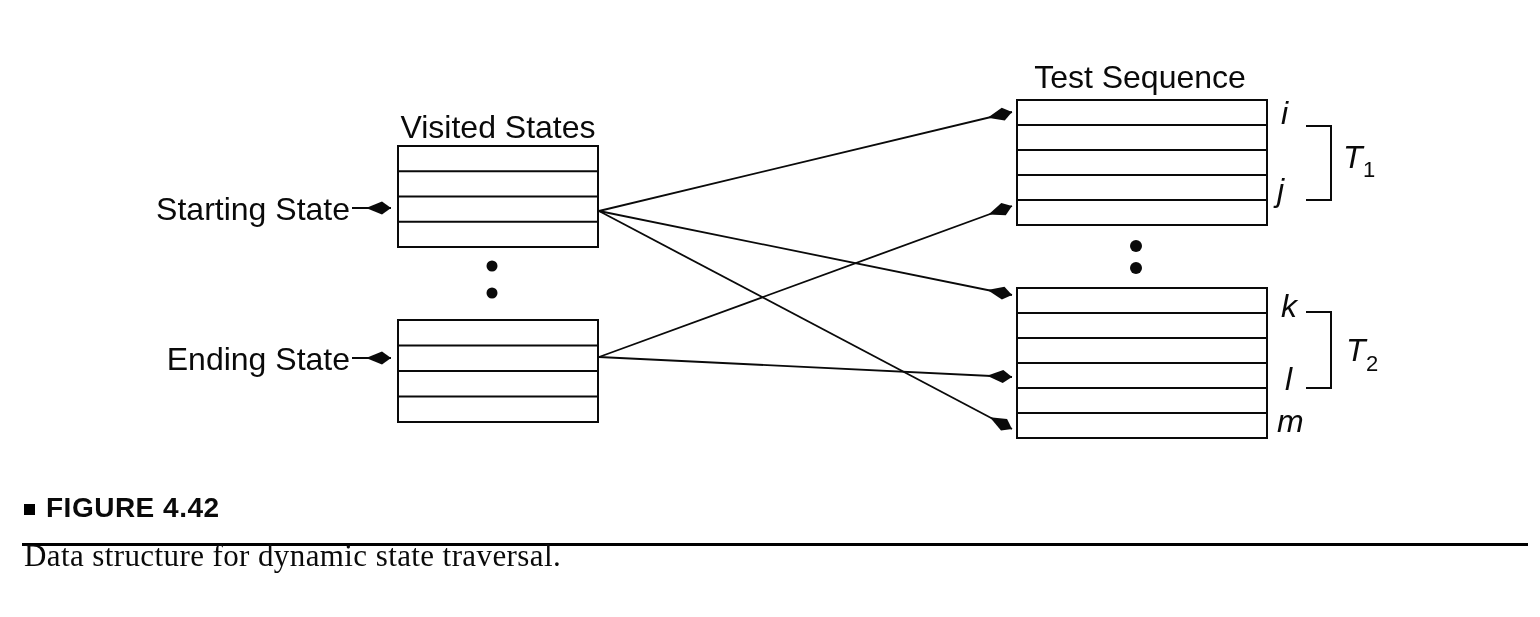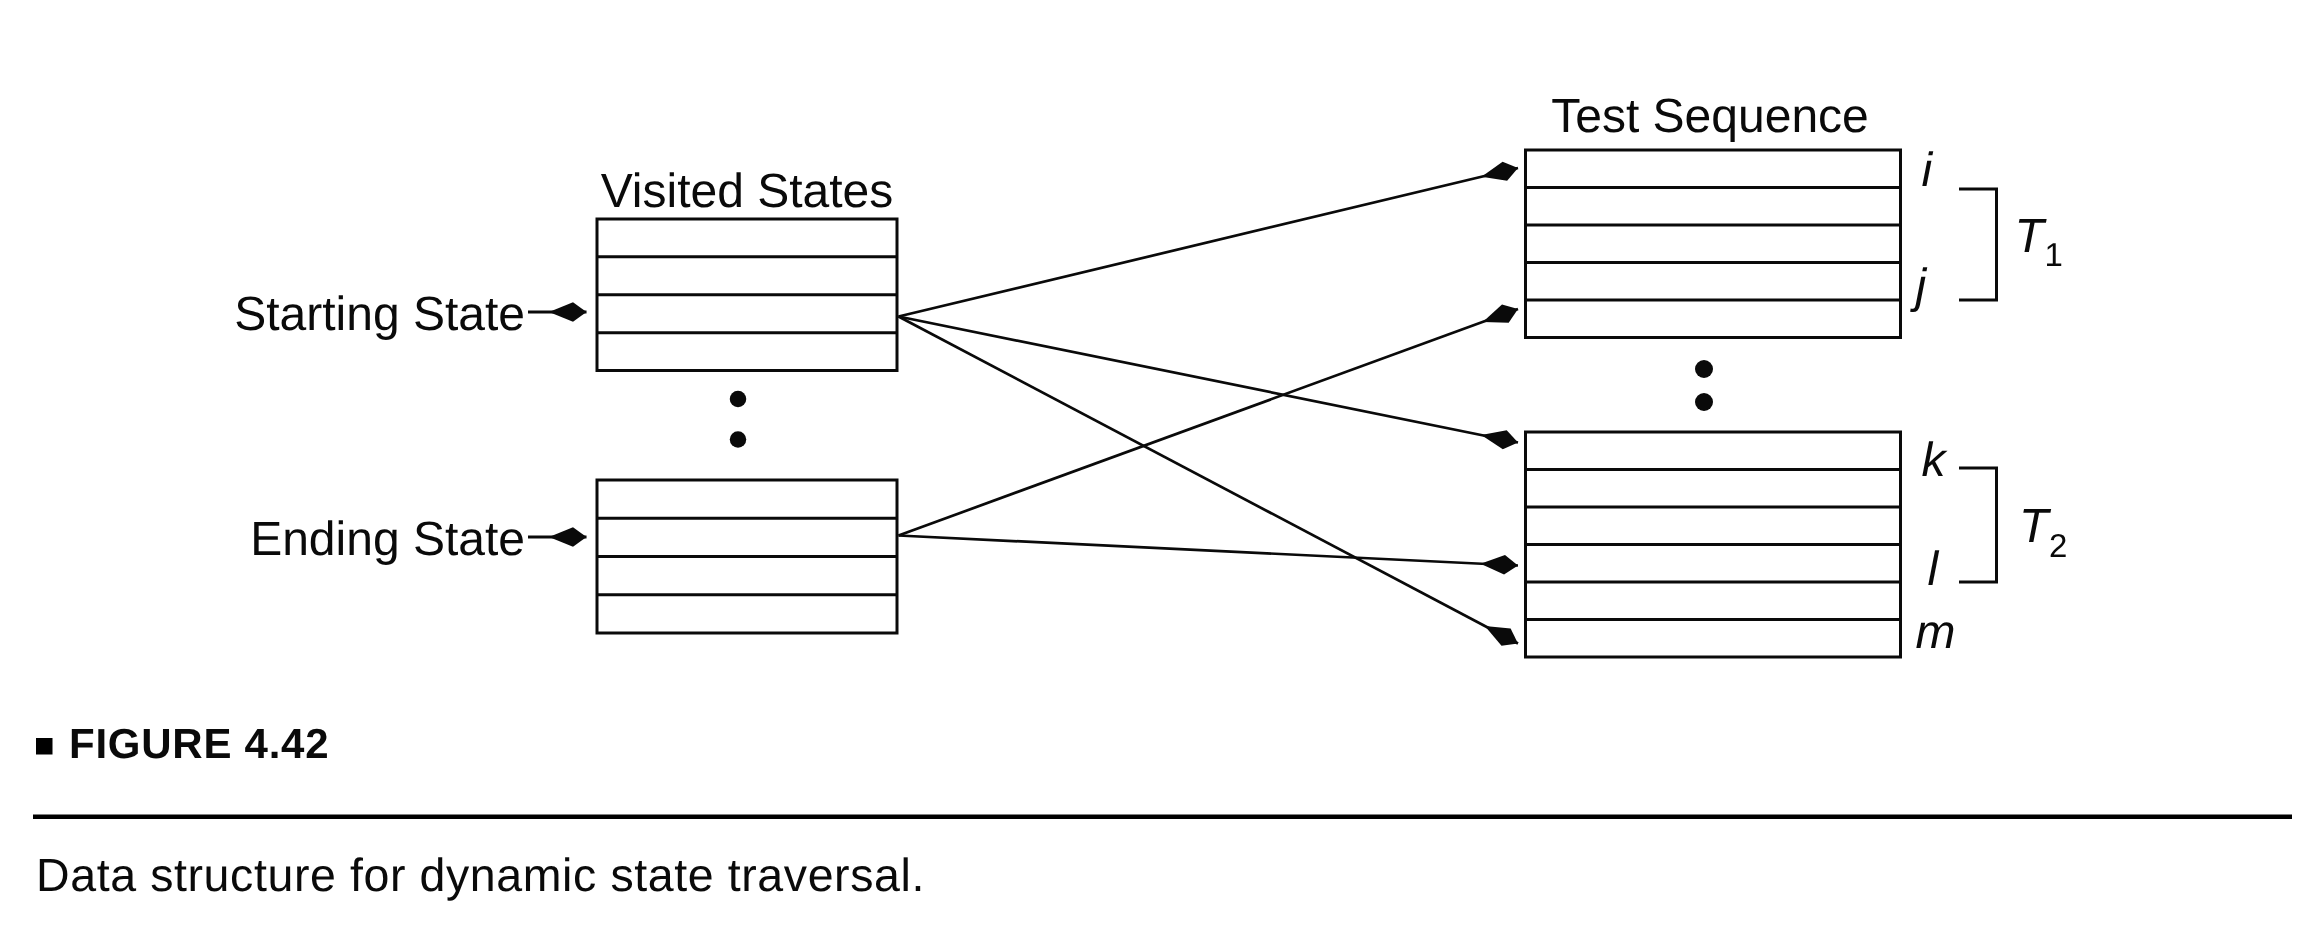--- a/index.html
+++ b/index.html
@@ -20,21 +20,21 @@
     position: absolute;
     left: 0;
     top: 0;
   }
   svg text {
     fill: #0a0a0a;
   }
   .fig-label-row {
     position: absolute;
     left: 24px;
-    top: 482px;
+    top: 494px;
     display: flex;
     align-items: center;
   }
   .fig-bullet {
     width: 11px;
     height: 11px;
     background: #000000;
     margin-right: 11px;
     margin-top: 3px;
   }
@@ -49,25 +49,26 @@
     position: absolute;
     left: 22px;
     top: 543px;
     width: 1506px;
     height: 3px;
     background: #000000;
   }
   .caption-text {
     position: absolute;
     left: 24px;
-    top: 568px;
+    top: 540px;
     font-size: 31px;
     letter-spacing: 0.4px;
     line-height: 1;
     white-space: nowrap;
+    font-family: Liberation Serif, serif;
   }
 </style>
 </head>
 <body>
 
 <div class="page">
 
   <svg class="diagram-svg" width="1540" height="470" viewBox="0 0 1540 470">
     <defs>
       <marker id="kite" markerUnits="userSpaceOnUse" markerWidth="28" markerHeight="16" viewBox="0 0 28 16" refX="26" refY="8" orient="auto">

